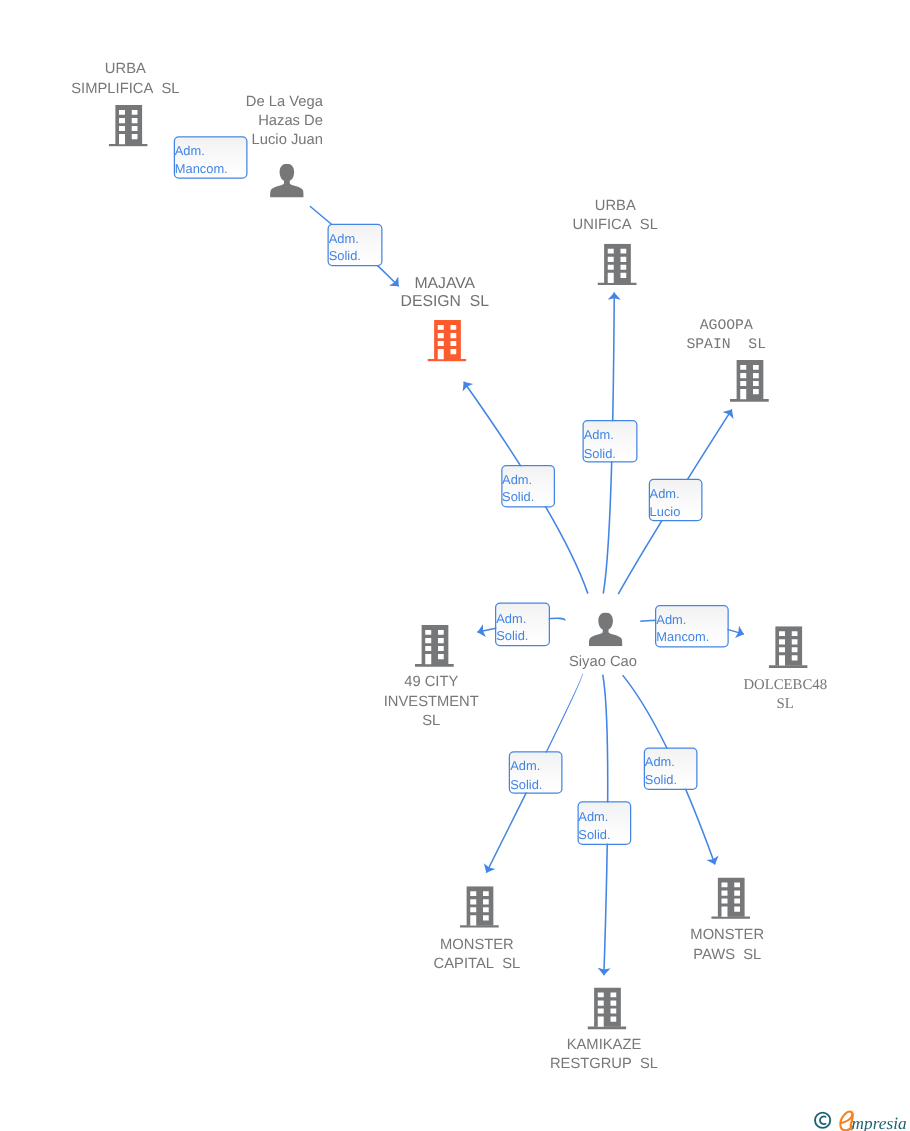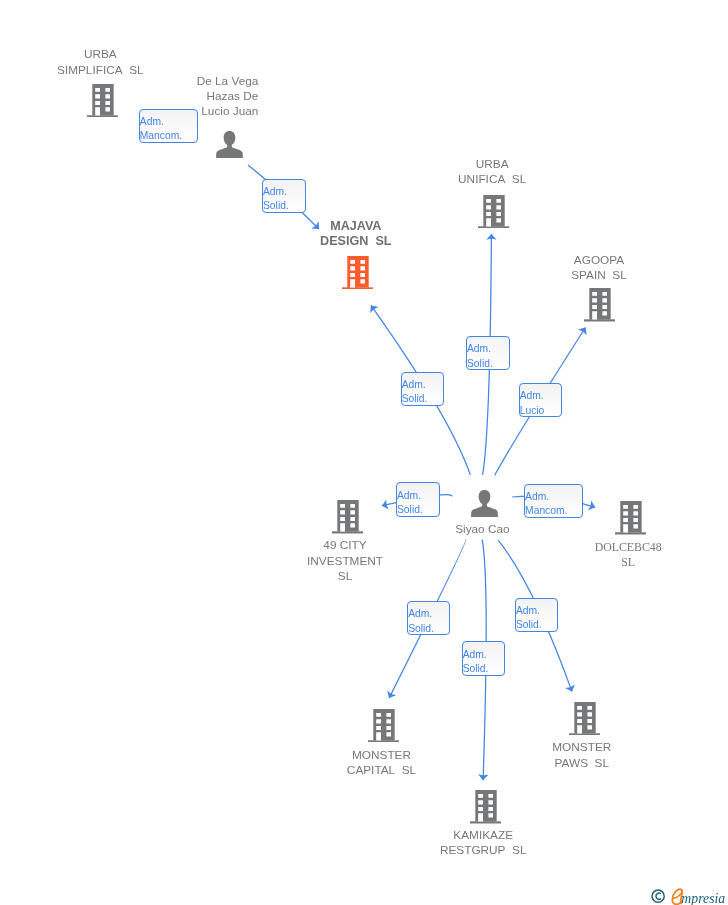--- a/index.html
+++ b/index.html
@@ -3,21 +3,21 @@
 <meta charset="utf-8">
 <style>
   html,body{margin:0;padding:0;background:#fff;}
   body{width:728px;height:905px;font-family:"Liberation Sans",sans-serif;overflow:hidden;}
   #stage{position:relative;width:728px;height:658px;background:#fff;}
   #edges{position:absolute;left:0;top:0;}
   .node{position:absolute;line-height:0;}
   .node-label{position:absolute;transform:translateX(-50%);text-align:center;color:#767779;
               font-size:11.8px;line-height:15.2px;white-space:nowrap;}
   .node-label span{display:block;}
-  .node-label.hl{color:#6f7073;font-weight:bold;font-size:12.6px;}
+  .node-label.hl{color:#6f7073;font-weight:normal;font-size:12.6px;}
   .chip{position:absolute;box-sizing:border-box;border:1.4px solid #4285e4;border-radius:4px;
         background:linear-gradient(to bottom,#f2f2f2 0%,#fafafa 55%,#ffffff 100%);color:#4285e4;font-size:10.3px;line-height:14.5px;
         display:flex;flex-direction:column;align-items:flex-start;justify-content:center;padding-top:7px;padding-right:3px;}
   .chip span{display:block;}
   #wm{position:absolute;left:645px;top:884px;white-space:nowrap;line-height:0;text-align:right;}
 </style>
 </head>
 <body>
 
 <div id="stage">
@@ -75,21 +75,21 @@
       </svg></div>
 <div class="node-label" style="left:492.2px;top:157.2px;">
       <span>URBA</span>
       <span>UNIFICA&nbsp; SL</span>
     </div>
 <div class="node" style="left:583.6px;top:288.3px;"><svg width="31.2" height="33.5" viewBox="0 0 31.2 33.5">
         <path d="M5.3 0h21.4v31.5H5.3z" fill="#767779"></path>
         <path d="M0 31.3h31.2v2.2H0z" fill="#767779"></path>
         <path d="M8.2 3.9h4.8v3.9H8.2zM18.4 3.9h4.6v3.9h-4.6zM8.2 10.3h4.8v4.2H8.2zM18.4 10.3h4.6v4.2h-4.6zM8.2 16.9h4.8v4.0H8.2zM18.4 16.9h4.6v4.0h-4.6zM8.2 23.3h4.8v8.2H8.2zM18.4 23.3h4.6v4.2h-4.6z" fill="#fff"></path>
       </svg></div>
-<div class="node-label" style="left:599px;top:252.5px;">
+<div class="node-label" style="left:581px;top:252.5px;font-family:Liberation Mono, monospace;">
       <span>AGOOPA</span>
       <span>SPAIN&nbsp; SL</span>
     </div>
 <div class="node" style="left:470.9px;top:489.7px;"><svg width="27.0" height="27.1" viewBox="0 0 26.6 26.9">
         <path d="M13.3 0C9.75 0 7.5 2.6 7.5 6.45c0 .95.12 1.95.38 2.9.6 2.2 1.75 3.75 3.12 4.2v2.2c-.4 1.0-2.5 1.45-4.55 2.0C3.85 18.5 1.3 19.5.62 20.85-.02 22.1 0 24.2 0 25.7v1.2h26.6v-1.2c0-1.5.02-3.6-.62-4.85-.68-1.35-3.23-2.35-5.83-3.1-2.05-.55-4.15-1.0-4.55-2.0v-2.2c1.37-.45 2.52-2.0 3.12-4.2.26-.95.38-1.95.38-2.9C19.1 2.6 16.85 0 13.3 0z" fill="#767779"></path>
       </svg></div>
 <div class="node-label" style="left:482.4px;top:522.4px;">
       <span>Siyao Cao</span>
     </div>
 <div class="node" style="left:331.8px;top:500.3px;"><svg width="31.2" height="33.5" viewBox="0 0 31.2 33.5">

